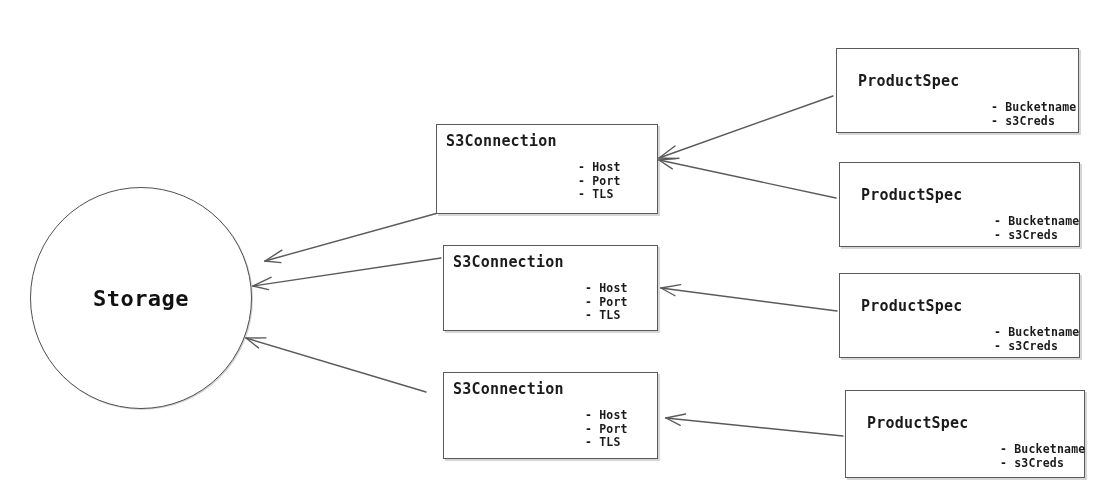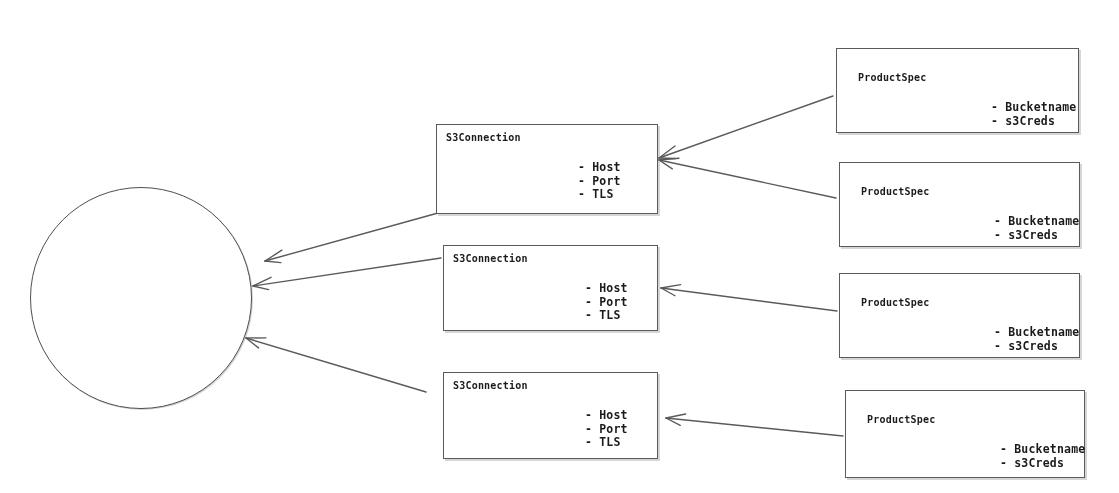--- a/index.html
+++ b/index.html
@@ -29,21 +29,21 @@
   .node-box {
     position: absolute;
     box-sizing: border-box;
     border: 1px solid #5a5a5a;
     background: #ffffff;
     box-shadow: 2px 2px 0 rgba(120,120,120,0.30);
   }
   .node-title {
     position: absolute;
     font-family: "DejaVu Sans Mono", "Liberation Mono", monospace;
-    font-size: 10px;
+    font-size: 15px;
     font-weight: 700;
     color: #1b1b1b;
     white-space: nowrap;
     letter-spacing: 0.2px;
   }
   .node-attrs {
     position: absolute;
     font-family: "DejaVu Sans Mono", "Liberation Mono", monospace;
     font-size: 11.5px;
     font-weight: 700;
@@ -114,20 +114,21 @@
         <line x1="661" y1="288" x2="675.003213972856" y2="295.74015493581436" stroke="#5a5a5a" stroke-width="1.4" stroke-linecap="round"></line>
       </g>
       <g>
         <line x1="843" y1="436" x2="666" y2="418" stroke="#5a5a5a" stroke-width="1.4" stroke-linecap="round"></line>
         <line x1="666" y1="418" x2="685.6066639639615" y2="414.05301023509156" stroke="#5a5a5a" stroke-width="1.4" stroke-linecap="round"></line>
         <line x1="666" y1="418" x2="680.2188177267407" y2="425.3365674844389" stroke="#5a5a5a" stroke-width="1.4" stroke-linecap="round"></line>
       </g>
     </svg>
 
   <div class="circle-node" style="left: 30px; top: 187px; width: 222px; height: 222px;"></div>
+  <div class="circle-label" style="left: 30px; top: 187px; width: 222px; height: 222px;">Storage</div>
 
   <div class="node-box" style="left: 436px; top: 124px; width: 222px; height: 90px;"></div>
   <div class="node-title" style="left: 446px; top: 132px;">S3Connection</div>
   <div class="node-attrs" style="left: 578px; top: 141px;">
       <div>- Host</div>
       <div>- Port</div>
       <div>- TLS</div>
     </div>
 
   <div class="node-box" style="left: 443px; top: 245px; width: 215px; height: 86px;"></div>

